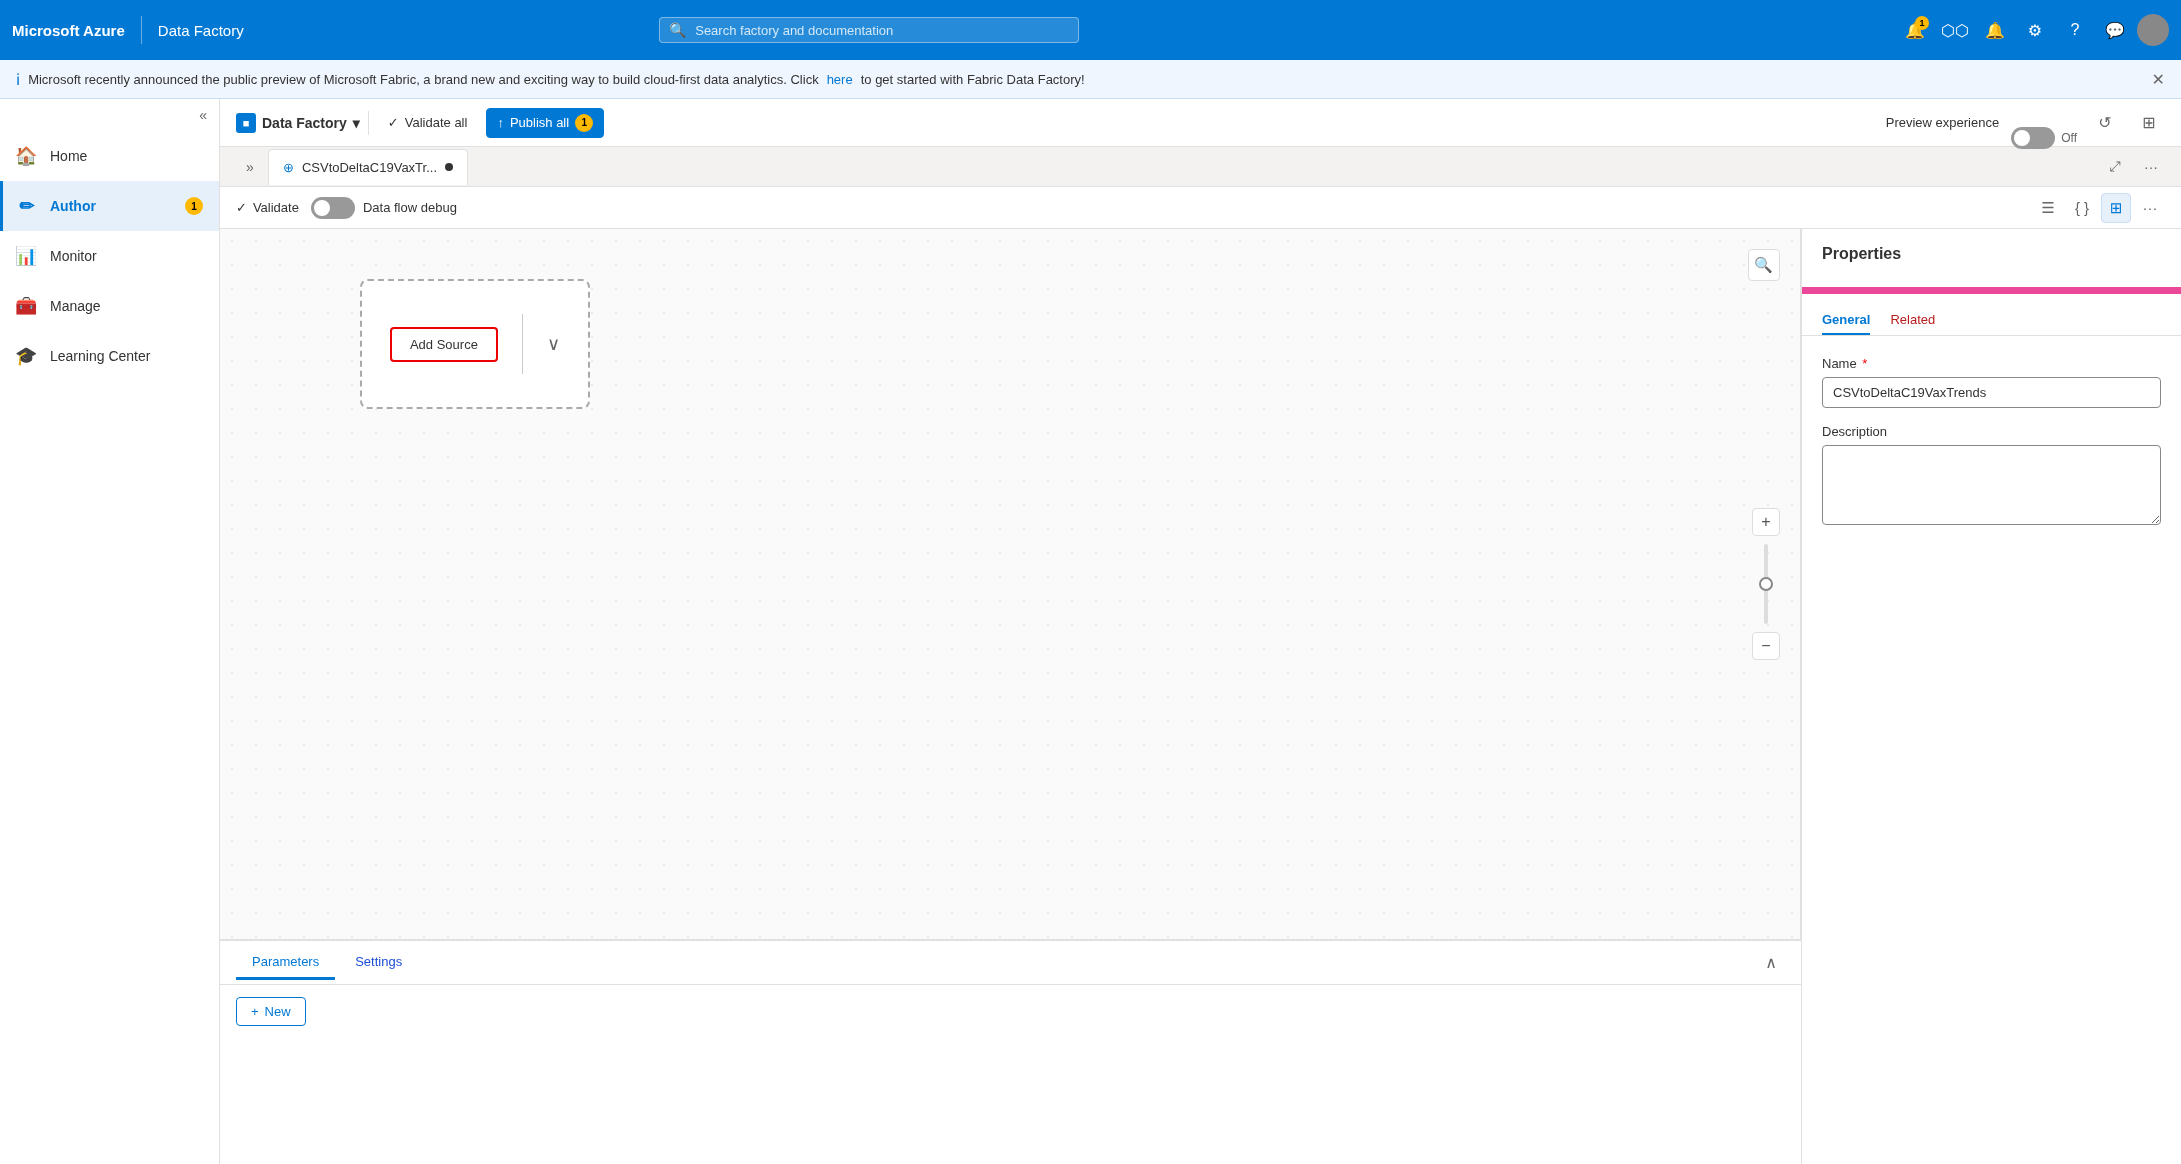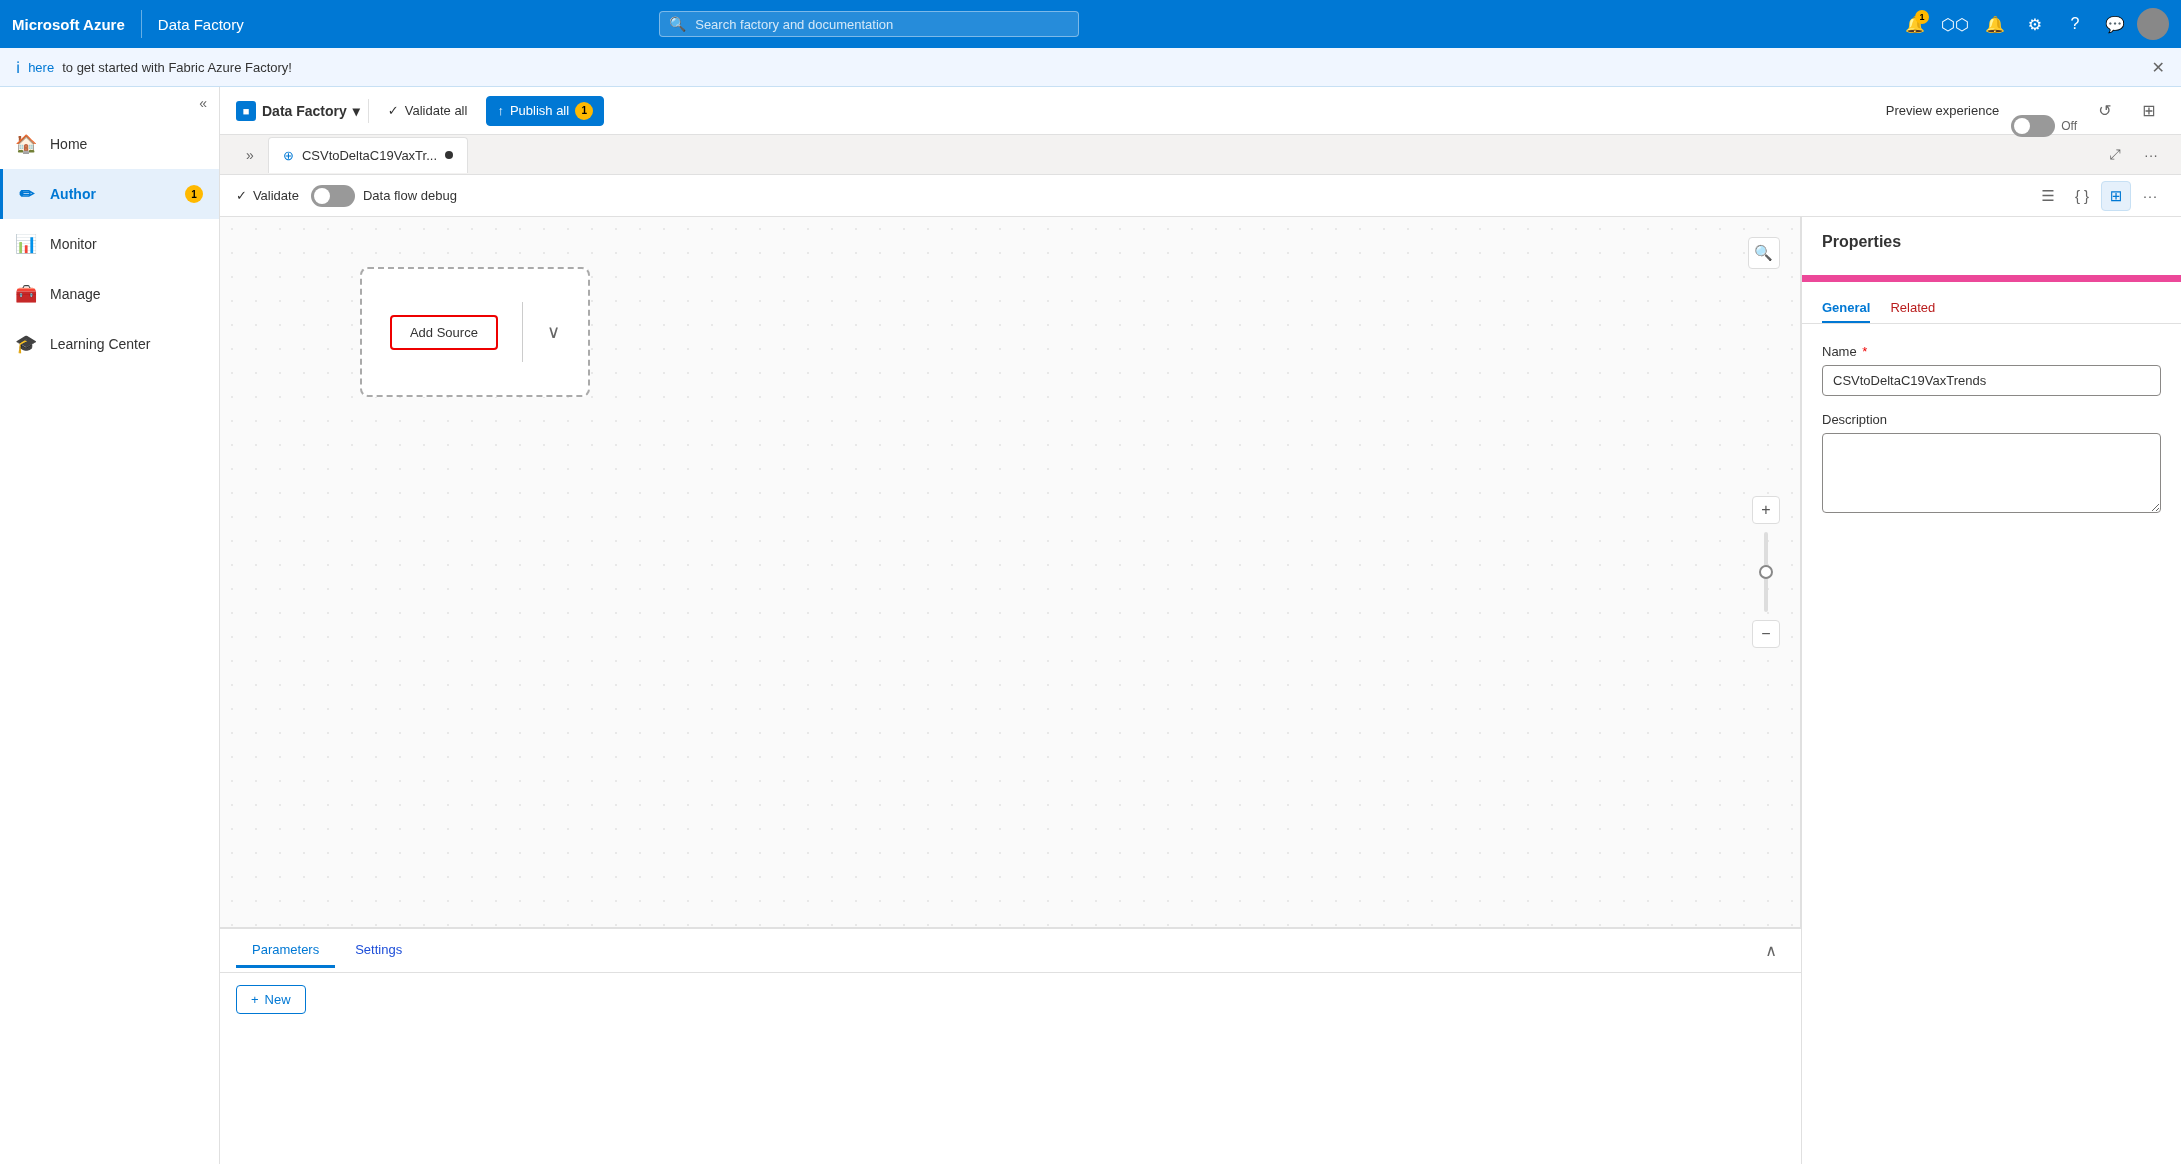--- a/index.html
+++ b/index.html
@@ -4,21 +4,21 @@
   <style>
     * { box-sizing: border-box; margin: 0; padding: 0; }
     body { font-family: 'Segoe UI', Arial, sans-serif; font-size: 14px; background: #f3f2f1; overflow: hidden; }
 
     
     .top-nav {
       display: flex;
       align-items: center;
       background: #0078d4;
       color: white;
-      height: 48px;
+      height: 60px;
       padding: 0 12px;
       gap: 12px;
     }
     .top-nav-brand {
       font-size: 15px;
       font-weight: 600;
       white-space: nowrap;
     }
     .top-nav-divider {
       width: 1px;
@@ -701,22 +701,23 @@
     <div class="top-nav-icon-btn">🔔</div>
     <div class="top-nav-icon-btn">⚙</div>
     <div class="top-nav-icon-btn">?</div>
     <div class="top-nav-icon-btn">💬</div>
     <div class="avatar"></div>
   </div>
 </div>
 
 <div class="info-banner">
   <span style="color:#0078d4; font-size:16px;">ℹ</span>
+  <span>Microsoft recently announced the public preview of Microsoft Fabric, a brand new and exciting way to build cloud-first data analytics. Click</span>
   <a class="info-banner-link">here</a>
-  <span>to get started with Fabric Azure Factory!</span>
+  <span>to get started with Fabric Data Factory!</span>
   <span class="info-banner-close">✕</span>
 </div>
 
 <div class="main-layout">
 
   <div class="sidebar">
     <div class="sidebar-collapse-btn">«</div>
 
     <div class="sidebar-item">
       <span class="sidebar-icon">🏠</span>

